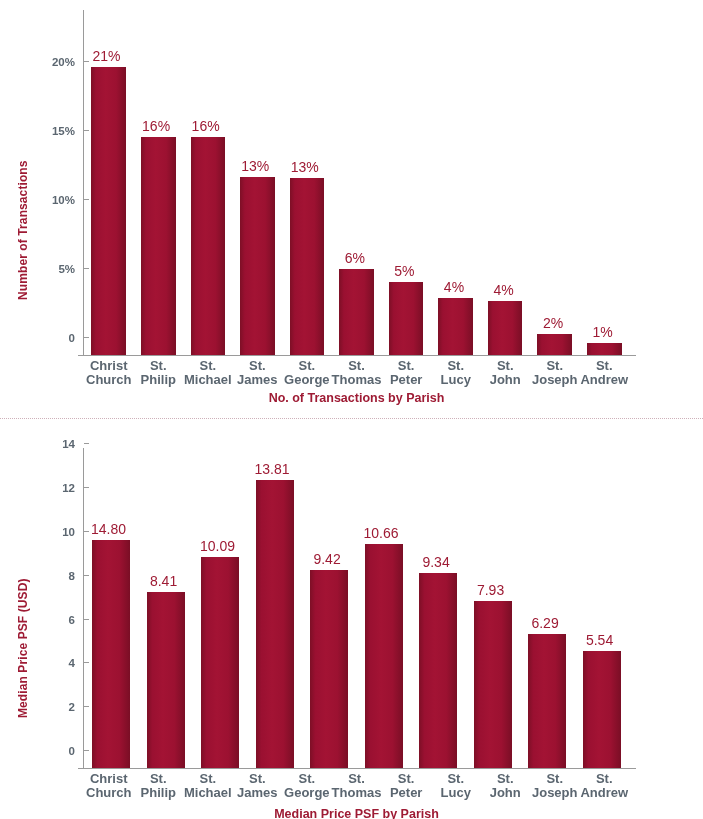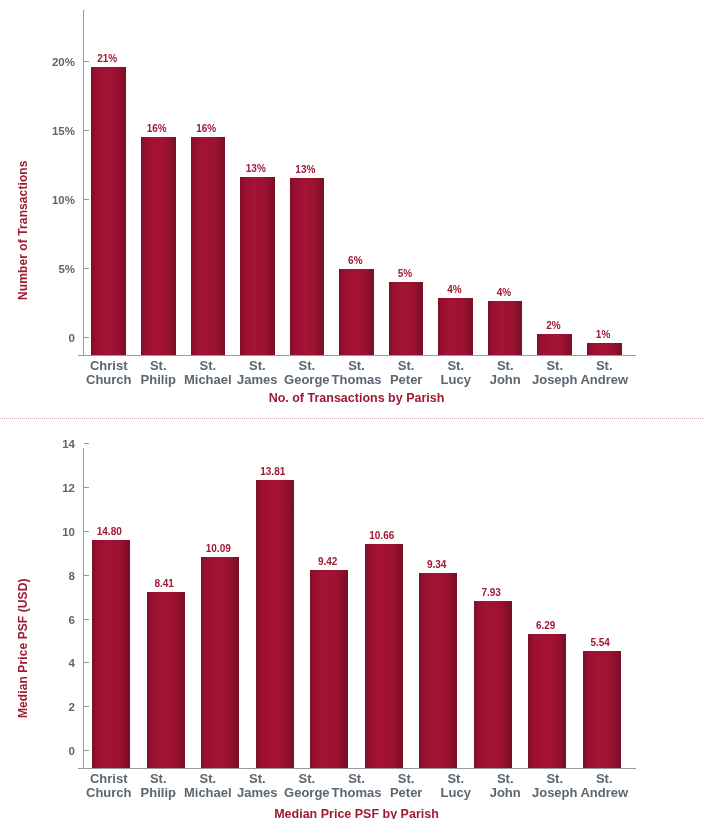--- a/index.html
+++ b/index.html
@@ -116,22 +116,22 @@
         #7d0f26 0%,
         #9a1031 14%,
         #a31334 42%,
         #9c1131 72%,
         #7a0e25 100%);
   }
   .bar-label {
     position: absolute;
     left: 50%;
     transform: translateX(-58%);
-    font-size: 10px;
-    font-weight: bold;
+    font-size: 14px;
+    font-weight: normal;
     color: #9e1b34;
     white-space: nowrap;
   }
 
   
   .xlabels {
     position: absolute;
     display: flex;
     left: 84px;
     width: 545px;

